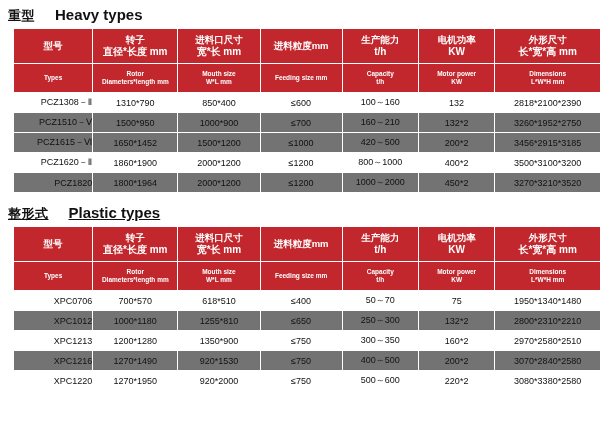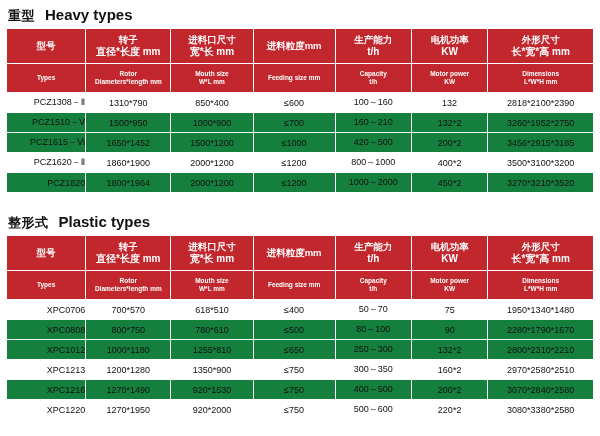--- a/index.html
+++ b/index.html
@@ -17,38 +17,39 @@
   .page {
     width: 600px;
     height: 436px;
     position: relative;
     box-sizing: border-box;
     padding: 4px 6px 0 6px;
   }
   .section-title {
     display: flex;
     align-items: baseline;
-    gap: 10px;
+    gap: 20px;
     padding: 2px 0 3px 2px;
   }
   .section-title .cn {
     font-size: 13px;
     font-weight: bold;
     color: #111;
     letter-spacing: 0.5px;
   }
   .section-title .en {
     font-size: 15px;
     font-weight: bold;
     color: #111;
   }
   table.spec {
     width: 100%;
     border-collapse: collapse;
     table-layout: fixed;
+    margin-left: 7px;
   }
   table.spec td, table.spec th {
     border: 1px solid #ffffff;
     text-align: center;
     vertical-align: middle;
     padding: 0;
   }
   
   .hdr-cn td {
     background: #c1272d;
@@ -76,28 +77,29 @@
   
   tbody tr td {
     font-size: 9px;
     height: 19px;
     padding: 1px 2px;
     color: #111;
     background: #ffffff;
     border: 1px solid #ffffff;
   }
   tbody tr.alt td {
-    background: #15803d;
+    background: #737373;
   }
   tbody tr td.model {
     text-align: right;
     padding-left: 6px;
   }
   .sec2 {
-    margin-top: 18px;
+    margin-top: 9px;
+    text-decoration: underline;
   }
 </style>
 </head>
 <body>
 
 <div class="page">
 
   <div class="section-title">
     <span class="cn">重型</span>
     <span class="en">Heavy types</span>
@@ -297,29 +299,20 @@
       <tr>
         <td class="model">XPC0706</td>
         <td>700*570</td>
         <td>618*510</td>
         <td>≤400</td>
         <td>50～70</td>
         <td>75</td>
         <td>1950*1340*1480</td>
       </tr>
       <tr class="alt">
-        <td class="model">XPC0808</td>
-        <td>800*750</td>
-        <td>780*610</td>
-        <td>≤500</td>
-        <td>80～100</td>
-        <td>90</td>
-        <td>2280*1790*1670</td>
-      </tr>
-      <tr class="alt">
         <td class="model">XPC1012</td>
         <td>1000*1180</td>
         <td>1255*810</td>
         <td>≤650</td>
         <td>250～300</td>
         <td>132*2</td>
         <td>2800*2310*2210</td>
       </tr>
       <tr>
         <td class="model">XPC1213</td>

